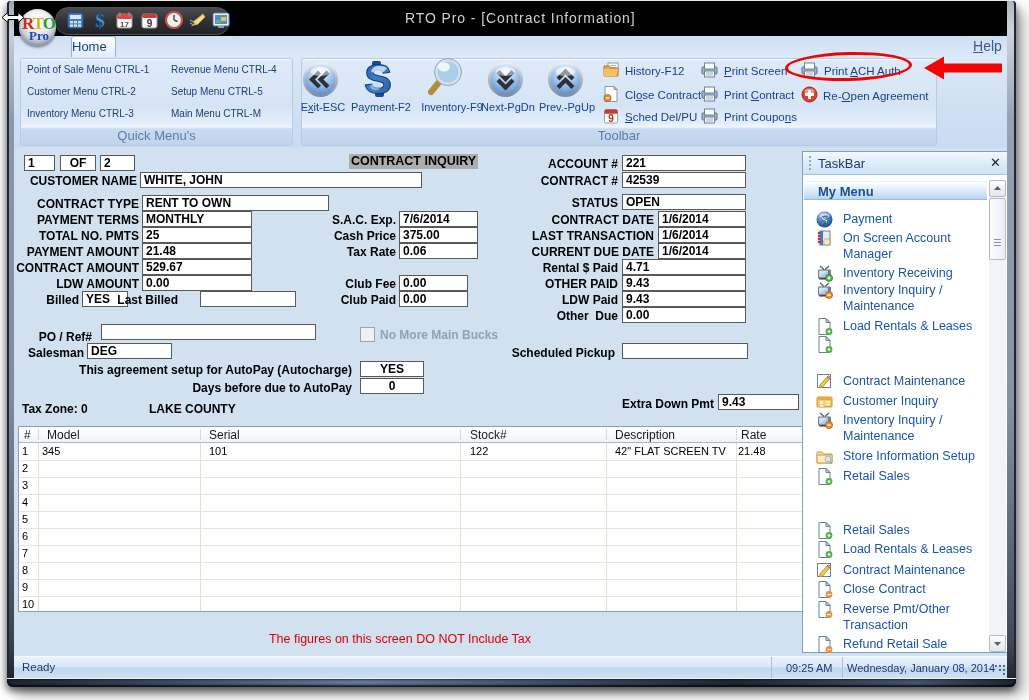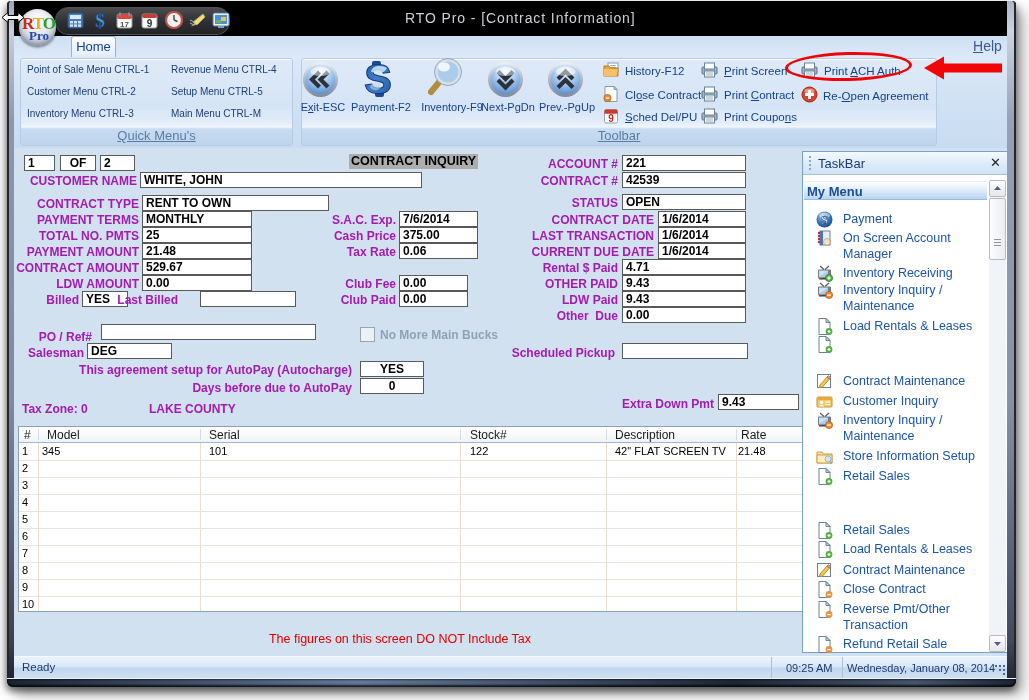--- a/index.html
+++ b/index.html
@@ -8,45 +8,45 @@
 #win{position:absolute;left:7px;top:1px;width:1009px;height:685px;border-radius:4px 4px 6px 6px;background:#000;box-shadow:0 5px 7px rgba(30,30,30,0.55), 8px 9px 14px rgba(60,60,60,0.4), -3px 4px 9px rgba(90,90,90,0.3);}
 #borderL{position:absolute;left:7px;top:1px;width:5px;height:678px;background:linear-gradient(180deg,#9aa6b8 0,#c7cfdb 30px,#8b97ab 120px,#7d8aa0 400px,#3a4252 640px,#20242e 678px);border-left:2px solid #23262e;border-radius:4px 0 0 0;}
 #borderR{position:absolute;left:1007px;top:1px;width:7px;height:678px;background:linear-gradient(180deg,#aab5c6 0,#ccd4df 30px,#95a1b4 120px,#8592a6 400px,#414a5b 640px,#23272f 678px);border-right:2px solid #23262e;border-radius:0 4px 0 0;}
 #borderB{position:absolute;left:7px;top:678px;width:1009px;height:8px;background:linear-gradient(90deg,#1c2434 0,#3a4a64 15%,#66799a 35%,#42536f 52%,#1e2636 72%,#45566f 90%,#1c2434 100%);border-top:1px solid #eef3f9;border-radius:0 0 6px 6px;box-shadow:inset 0 1px 2px rgba(0,0,0,0.55), inset 0 -2px 2px rgba(0,0,0,0.75);}
 #titlebar{position:absolute;left:9px;top:1px;width:1005px;height:35px;background:#000;border-radius:4px 4px 0 0;}
 #titletext{position:absolute;left:405px;top:10px;width:260px;color:#cdd0d4;font-size:14px;font-family:"Liberation Sans",sans-serif;text-align:left;letter-spacing:0.9px;}
 #qat{position:absolute;left:55px;top:7px;width:173px;height:26px;background:linear-gradient(180deg,#4a4c50 0,#2f3134 50%,#222327 100%);border-radius:13px;border:1px solid #505254;}
 #orb{position:absolute;left:19px;top:9px;width:37px;height:37px;z-index:6;border-radius:50%;background:radial-gradient(circle at 50% 30%,#ffffff 0,#e8eaee 40%,#b9c0cc 75%,#8d96a6 100%);box-shadow:0 1px 3px rgba(0,0,0,0.6), inset 0 -2px 4px rgba(120,130,150,0.8);}
 #tabrow{position:absolute;left:14px;top:36px;width:993px;height:20px;background:linear-gradient(180deg,#cfdff3 0,#dbe8f8 100%);}
 #ribbon{position:absolute;left:14px;top:56px;width:993px;height:92px;background:linear-gradient(180deg,#dce9f8 0,#d0e1f3 50%,#c8dcf1 100%);border-bottom:1px solid #b0c6de;}
-#hometab{position:absolute;left:71px;top:36px;width:43px;height:20px;background:linear-gradient(180deg,#ffffff 0,#f0f6fd 45%,#e1ecfa 100%);border:1px solid #98b1d1;border-bottom:none;border-radius:3px 3px 0 0;color:#15428b;font-size:13px;text-align:center;line-height:20px;}
+#hometab{position:absolute;left:71px;top:36px;width:43px;height:20px;background:linear-gradient(180deg,#ffffff 0,#f0f6fd 45%,#e1ecfa 100%);border:1px solid #98b1d1;border-bottom:none;border-radius:3px 3px 0 0;color:#15428b;font-size:13px;line-height:20px;}
 #helpbtn{position:absolute;left:973px;top:38px;color:#3b5a91;font-size:14px;}
 #helpbtn u{text-decoration:underline;}
 .grp{position:absolute;top:58px;height:86px;border:1px solid #b7cce4;border-radius:3px;background:linear-gradient(180deg,#dfeaf8 0,#d5e4f5 48px,#e4eefa 64px,#eff5fd 68px,#c8dbf0 70px,#bfd5ed 86px);box-shadow:inset 0 1px 0 rgba(255,255,255,0.8);}
-.grpcap{position:absolute;bottom:2px;left:0;width:100%;text-align:center;color:#5a7ca6;font-size:13px;text-decoration:underline;}
+.grpcap{position:absolute;bottom:2px;left:0;width:100%;text-align:center;color:#5a7ca6;font-size:13px;}
 #grp1{left:20px;width:271px;}
 #grp2{left:301px;width:634px;}
 .qmtext{position:absolute;color:#1b3f77;font-size:10px;white-space:nowrap;}
 #formarea{position:absolute;left:14px;top:148px;width:993px;height:508px;background:#d2e1ef;}
 #statusbar{position:absolute;left:14px;top:656px;width:993px;height:22px;background:linear-gradient(180deg,#eaf3fc 0,#d7e7f7 45%,#c1d7ee 50%,#cfe1f3 100%);border-top:1px solid #f5f9fe;color:#1e3a6e;font-size:11.5px;}
 .inp{position:absolute;background:#fff;border:1px solid #58595b;font-family:"Liberation Sans",sans-serif;font-weight:bold;font-size:12px;color:#000;padding:0 0 0 3px;line-height:15px;}
-.lbl{position:absolute;color:#a21caf;font-weight:bold;font-size:12px;white-space:nowrap;text-align:right;}
+.lbl{position:absolute;color:#000000;font-weight:bold;font-size:12px;white-space:nowrap;text-align:right;}
 .bigbtn{position:absolute;top:100px;text-align:center;color:#15428b;font-size:11px;white-space:nowrap;}
 .smbtn{position:absolute;height:17px;color:#15428b;font-size:11.5px;white-space:nowrap;}
 .smbtn svg{vertical-align:-3px;margin-right:4px;}
 #tbl{position:absolute;left:18px;top:426px;width:786px;height:184px;background:#fff;border:1px solid #8ba0b5;}
 #tbl .hdr{position:absolute;left:0;top:0;width:100%;height:15px;background:linear-gradient(180deg,#ffffff 0,#f7f8fa 60%,#f1f2f4 100%);border-bottom:1px solid #9db9d4;}
 #tbl .hc{position:absolute;top:1px;font-size:12px;color:#1a1a1a;}
 #tbl .vsep{position:absolute;top:0;bottom:0;width:1px;background:#e8decf;}
 #tbl .hsep{position:absolute;left:0;width:100%;height:1px;background:#ece4da;}
 #tbl .hvsep{position:absolute;top:2px;height:11px;width:1px;background:#d3dce6;}
 #tbl .cell{position:absolute;font-size:11px;color:#000;white-space:nowrap;}
 #taskbar{position:absolute;left:802px;top:151px;width:205px;height:500px;background:#fff;border:1px solid #7ba0c8;}
 #tbtitle{position:absolute;left:0;top:0;width:100%;height:22px;background:linear-gradient(180deg,#f4f9fe 0,#dcebf9 55%,#cfe3f5 100%);border-bottom:1px solid #a5c2de;}
-.tbsec{position:absolute;left:1px;width:183px;height:19px;background:linear-gradient(180deg,#fdfeff 0,#dfeefb 45%,#b9d5ef 100%);border-bottom:1px solid #96b9dc;border-top:1px solid #e6f1fb;color:#1b4f93;font-weight:bold;font-size:13px;line-height:19px;padding-left:3px;box-sizing:border-box;}
+.tbsec{position:absolute;left:1px;width:183px;height:19px;background:linear-gradient(180deg,#fdfeff 0,#dfeefb 45%,#b9d5ef 100%);border-bottom:1px solid #96b9dc;border-top:1px solid #e6f1fb;color:#1b4f93;font-weight:bold;font-size:13px;line-height:19px;padding-left:14px;box-sizing:border-box;}
 .tbitem{position:absolute;left:13px;color:#1c55a5;font-size:12.5px;line-height:16px;}
 .tbitem svg{position:absolute;left:0;top:0;}
 .tbitem .t{margin-left:27px;display:block;}
 #tbscroll{position:absolute;left:186px;top:28px;width:17px;height:472px;background:#f0f3f7;}
 .sbtn{position:absolute;left:0px;width:17px;height:17px;background:linear-gradient(180deg,#fefefe 0,#f0f1f3 50%,#e4e6ea 100%);border:1px solid #b8bcc2;border-radius:2px;box-sizing:border-box;}
 .redtxt{position:absolute;color:#e00000;font-weight:normal;font-size:12.5px;}
 .chk{position:absolute;width:13px;height:13px;background:#eef1f4;border:1px solid #9aa4ae;}
 </style>
 </head>
 <body>

